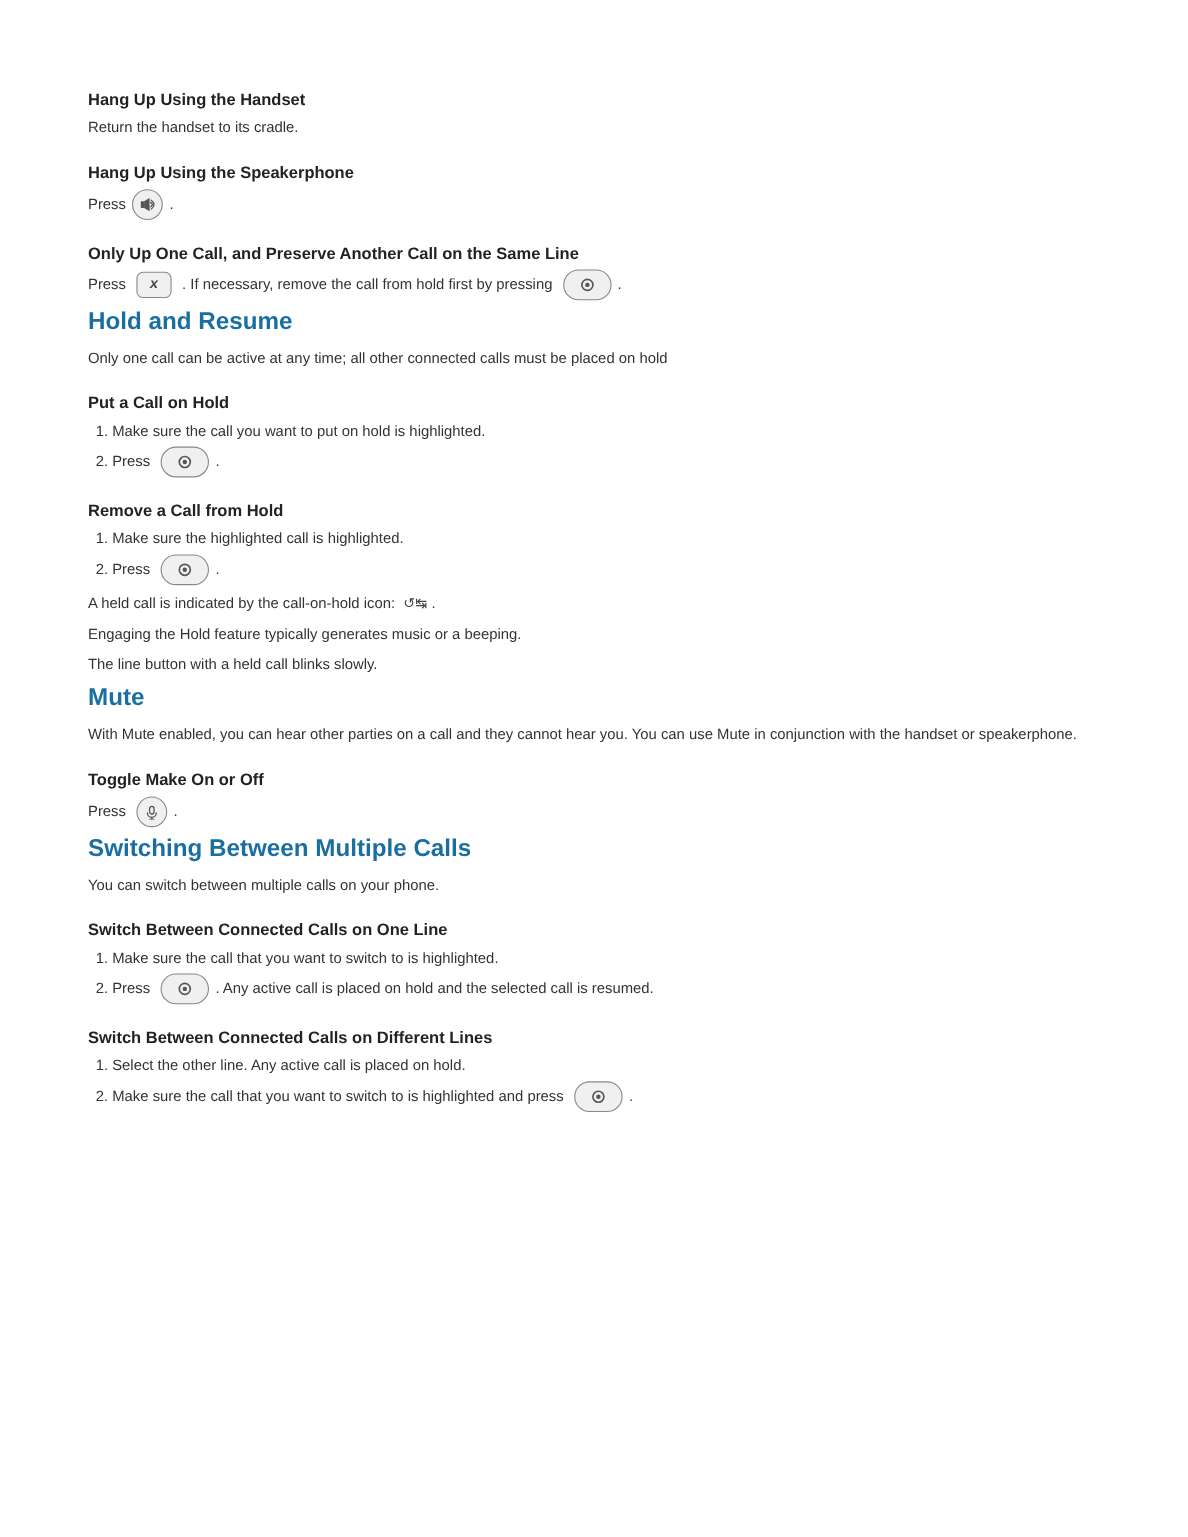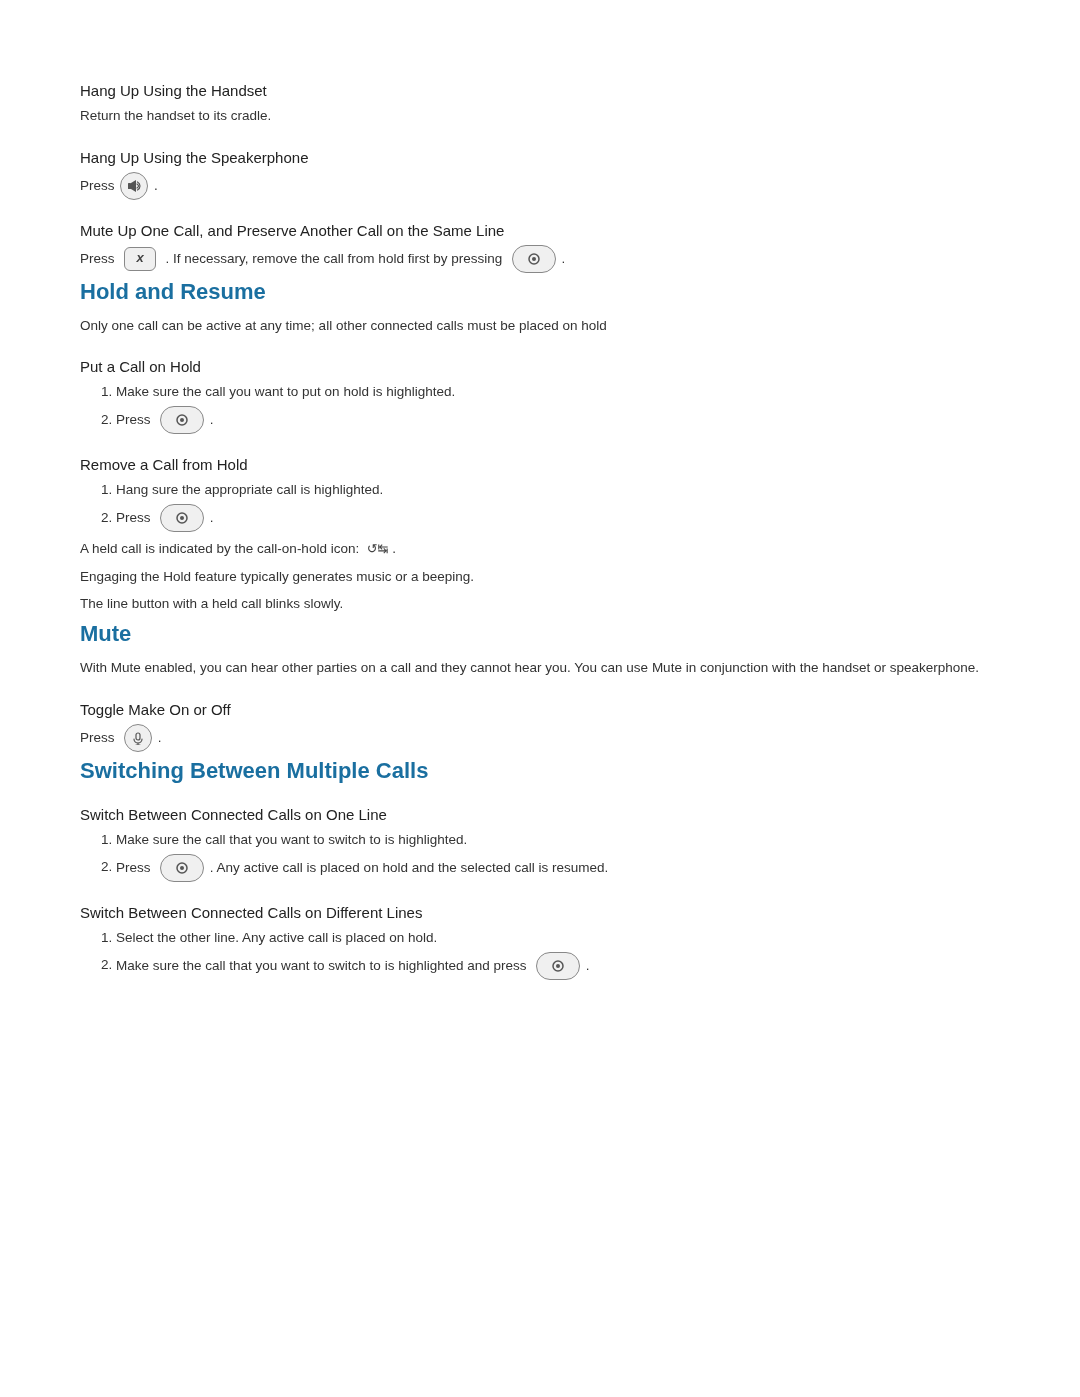--- a/index.html
+++ b/index.html
@@ -13,33 +13,33 @@
       padding: 60px 80px 60px 80px;
     }
     h2.section-title {
       color: #1a6fa0;
       font-size: 22px;
       font-weight: bold;
       margin-bottom: 10px;
     }
     h3.subsection-title {
       font-size: 15px;
-      font-weight: normal;
+      font-weight: bold;
       color: #222;
       margin-bottom: 6px;
       margin-top: 22px;
     }
     p.body-text {
       font-size: 13.5px;
       color: #333;
       line-height: 1.6;
       margin-bottom: 6px;
     }
     ol.steps {
-      margin-left: 36px;
+      margin-left: 22px;
       margin-bottom: 6px;
     }
     ol.steps li {
       font-size: 13.5px;
       color: #333;
       line-height: 1.7;
       margin-bottom: 2px;
     }
     .btn-icon {
       display: inline-flex;
@@ -111,21 +111,21 @@
       <svg width="14" height="14" viewBox="0 0 14 14" fill="none" xmlns="http://www.w3.org/2000/svg">
         <rect x="1" y="4" width="3" height="6" rx="0.5" fill="#555"></rect>
         <path d="M4 4L9 1v12L4 10V4z" fill="#555"></path>
         <path d="M10 5c1 0.7 1.5 1.3 1.5 2s-0.5 1.3-1.5 2" stroke="#555" stroke-width="1.2" fill="none" stroke-linecap="round"></path>
         <path d="M10.5 3c2 1.2 2.5 2.3 2.5 4s-0.5 2.8-2.5 4" stroke="#555" stroke-width="1.2" fill="none" stroke-linecap="round"></path>
       </svg>
     </span>
     <span>.</span>
   </p>
 
-  <h3 class="subsection-title">Mute Up One Call, and Preserve Another Call on the Same Line</h3>
+  <h3 class="subsection-title">Only Up One Call, and Preserve Another Call on the Same Line</h3>
   <p class="body-text">
     <span>Press</span>&nbsp;
     <span class="btn-icon-rect" style="font-style:italic; font-size:13px;">x</span>&nbsp;
     <span>. If necessary, remove the call from hold first by pressing</span>&nbsp;
     <span class="btn-icon-wide">
       <svg width="22" height="14" viewBox="0 0 22 14" xmlns="http://www.w3.org/2000/svg">
         <circle cx="11" cy="7" r="5" stroke="#555" stroke-width="1.5" fill="none"></circle>
         <circle cx="11" cy="7" r="2" fill="#555"></circle>
       </svg>
     </span>
@@ -145,21 +145,21 @@
           <circle cx="11" cy="7" r="5" stroke="#555" stroke-width="1.5" fill="none"></circle>
           <circle cx="11" cy="7" r="2" fill="#555"></circle>
         </svg>
       </span>
       <span>.</span>
     </li>
   </ol>
 
   <h3 class="subsection-title">Remove a Call from Hold</h3>
   <ol class="steps">
-    <li>Hang sure the appropriate call is highlighted.</li>
+    <li>Make sure the highlighted call is highlighted.</li>
     <li>
       <span>Press</span>&nbsp;
       <span class="btn-icon-wide">
         <svg width="22" height="14" viewBox="0 0 22 14" xmlns="http://www.w3.org/2000/svg">
           <circle cx="11" cy="7" r="5" stroke="#555" stroke-width="1.5" fill="none"></circle>
           <circle cx="11" cy="7" r="2" fill="#555"></circle>
         </svg>
       </span>
       <span>.</span>
     </li>
@@ -186,20 +186,21 @@
         <rect x="5" y="2" width="4" height="7" rx="2" stroke="#555" stroke-width="1.2" fill="none"></rect>
         <path d="M3 8c0 2.2 1.8 4 4 4s4-1.8 4-4" stroke="#555" stroke-width="1.2" fill="none" stroke-linecap="round"></path>
         <line x1="7" y1="12" x2="7" y2="14" stroke="#555" stroke-width="1.2" stroke-linecap="round"></line>
         <line x1="5" y1="14" x2="9" y2="14" stroke="#555" stroke-width="1.2" stroke-linecap="round"></line>
       </svg>
     </span>
     <span>.</span>
   </p>
 
   <h2 class="section-title">Switching Between Multiple Calls</h2>
+  <p class="body-text">You can switch between multiple calls on your phone.</p>
 
   <h3 class="subsection-title">Switch Between Connected Calls on One Line</h3>
   <ol class="steps">
     <li>Make sure the call that you want to switch to is highlighted.</li>
     <li>
       <span>Press</span>&nbsp;
       <span class="btn-icon-wide">
         <svg width="22" height="14" viewBox="0 0 22 14" xmlns="http://www.w3.org/2000/svg">
           <circle cx="11" cy="7" r="5" stroke="#555" stroke-width="1.5" fill="none"></circle>
           <circle cx="11" cy="7" r="2" fill="#555"></circle>

